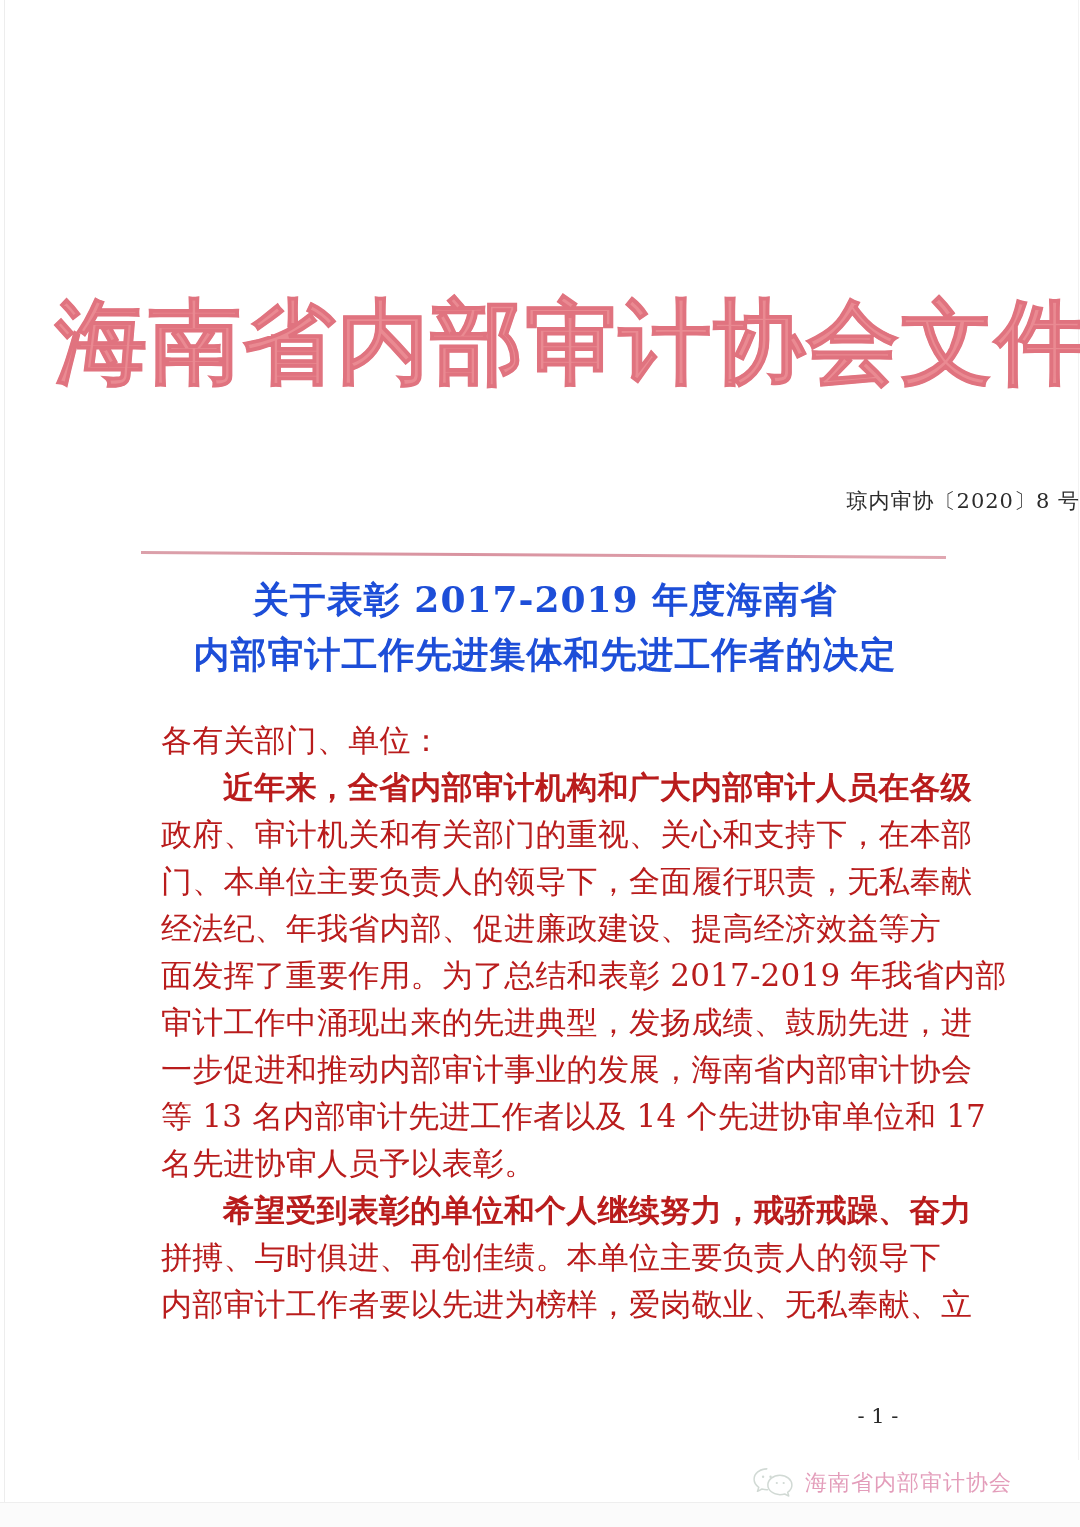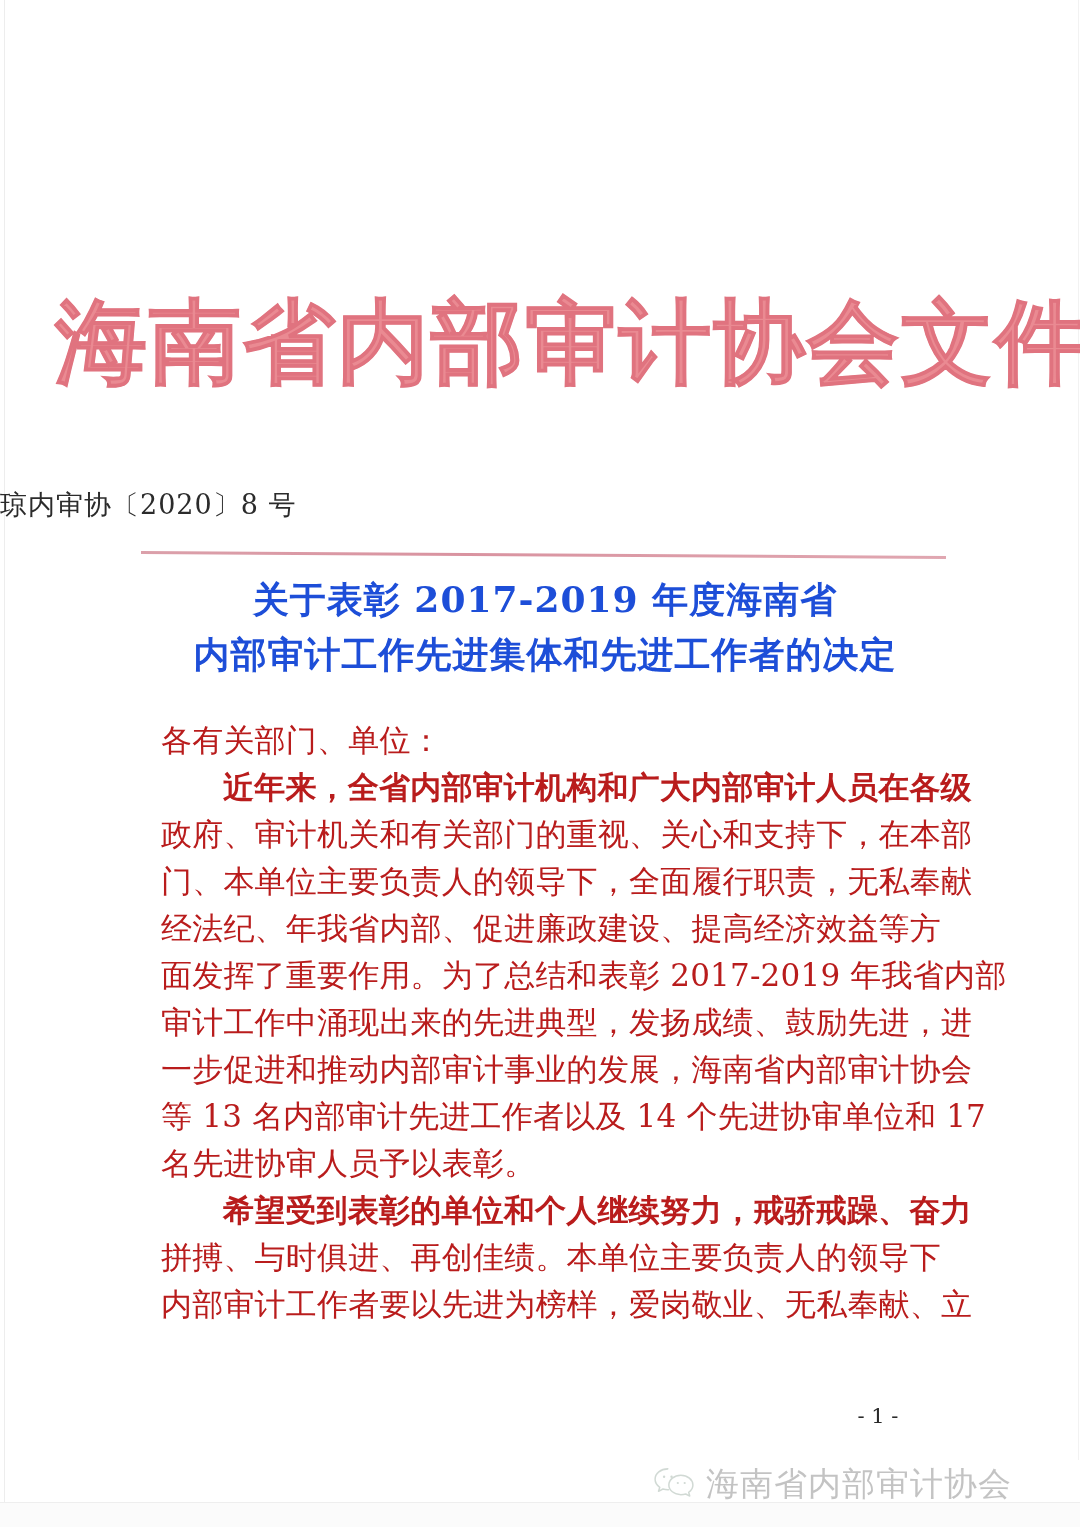--- a/index.html
+++ b/index.html
@@ -64,22 +64,22 @@
     padding-left: 32px;
     -webkit-text-stroke: 1px #e0737f;
   }
 
   
   .doc-number {
     position: absolute;
     left: 0;
     top: 489px;
     width: 1080px;
-    text-align: left;
-    font-size: 27px;
+    text-align: right;
+    font-size: 21px;
     line-height: 1.2;
     letter-spacing: 1px;
     color: #2b2b2b;
     font-family: "DejaVu Serif", "Liberation Serif", serif;
   }
 
   
   .red-rule {
     position: absolute;
     left: 141px;
@@ -159,23 +159,23 @@
     gap: 11px;
     opacity: 0.42;
   }
   .wechat-icon {
     width: 42px;
     height: 34px;
     display: block;
   }
   .watermark-text {
     font-family: "DejaVu Sans", "Liberation Sans", sans-serif;
-    font-size: 33px;
+    font-size: 22px;
     line-height: 1;
-    color: #737373;
+    color: #be185d;
     letter-spacing: 1px;
     white-space: nowrap;
   }
 </style>
 </head>
 <body>
 
 <div id="page">
 
   <div class="scan-edge-left"></div>

